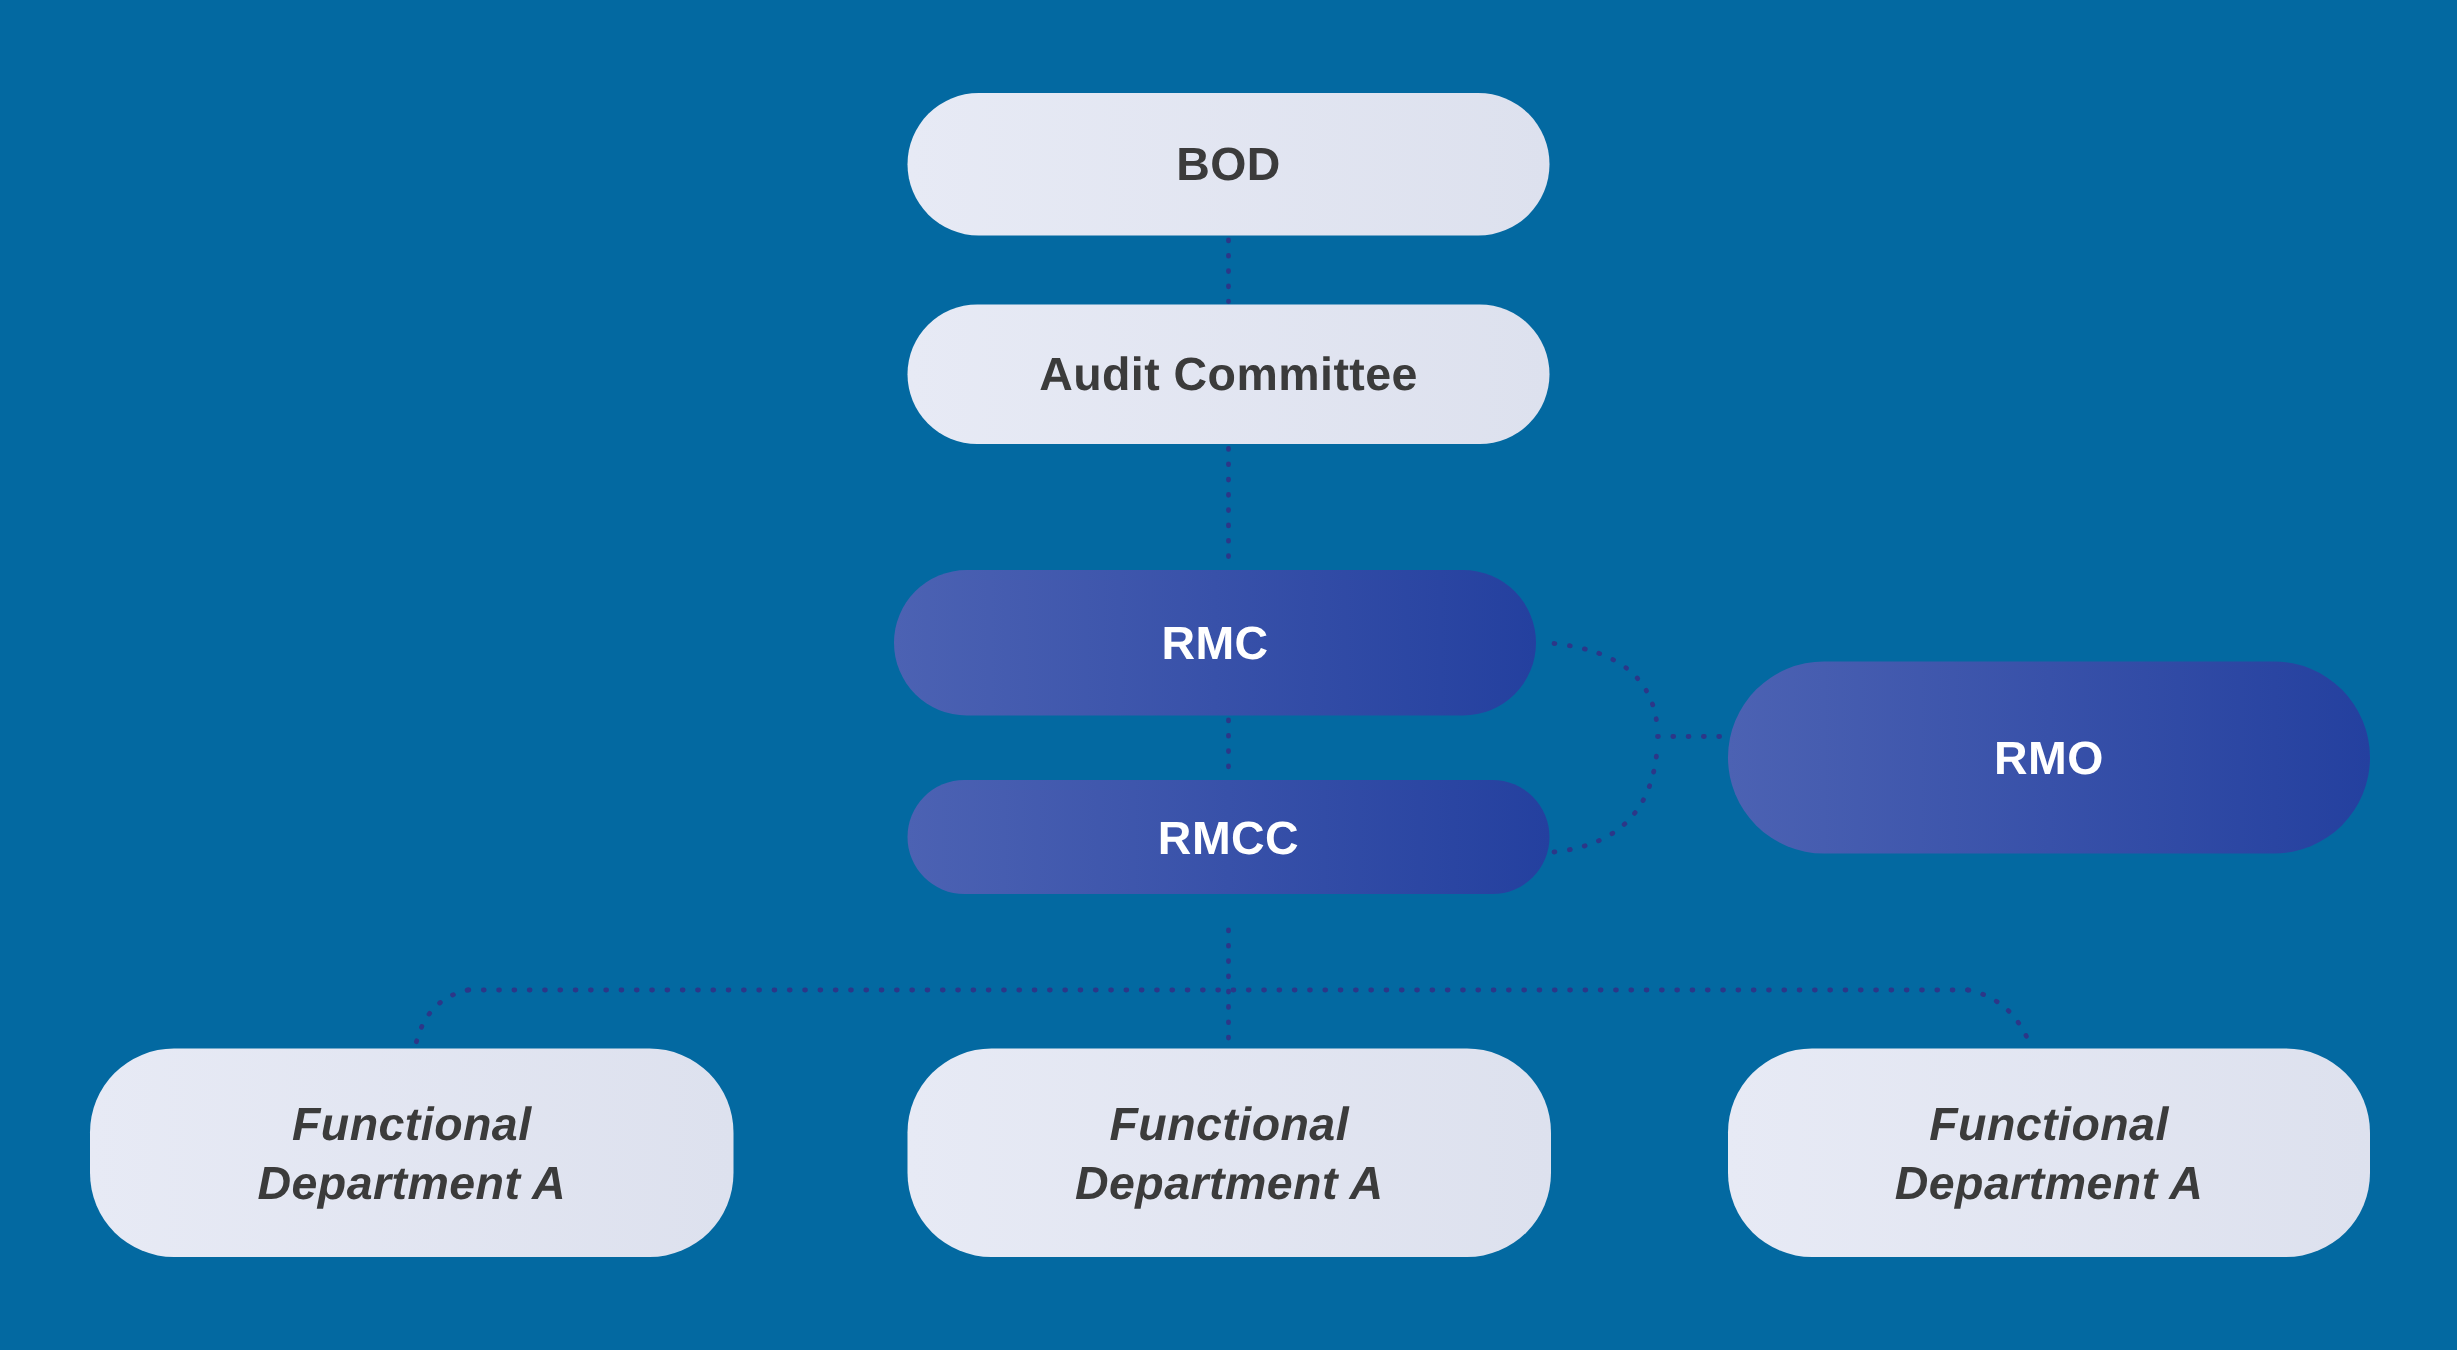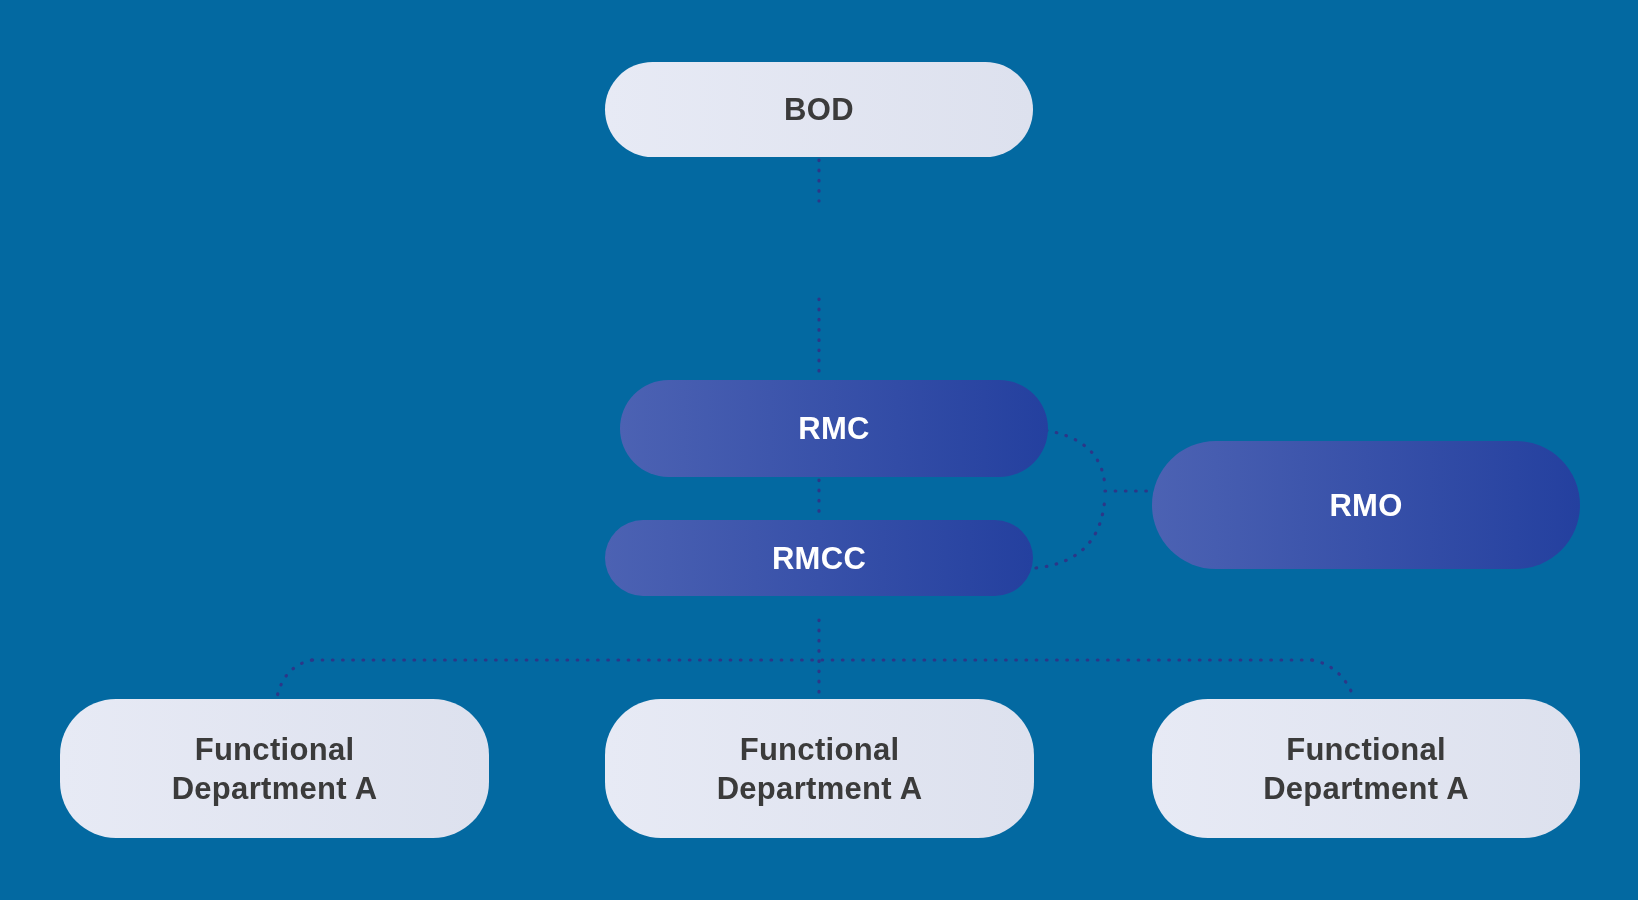--- a/index.html
+++ b/index.html
@@ -45,31 +45,32 @@
   }
   .node-dark {
     background: linear-gradient(90deg, var(--node-dark-bg-start, #4c62b3), var(--node-dark-bg-end, #24409f));
     color: var(--node-dark-text, #ffffff);
     border-radius: 999px;
   }
   .node-dept {
     background: linear-gradient(90deg, var(--node-light-bg-start, #e7eaf5), var(--node-light-bg-end, #dde1ee));
     color: var(--node-light-text, #3b3b3b);
     border-radius: 56px;
+    font-style: italic;
   }
   .node-label {
     white-space: pre-line;
     font-size: 31px;
     line-height: 39px;
     letter-spacing: 0.3px;
   }
   
   #node-bod   { left: 605px;  top: 62px;  width: 428px; height: 95px;  }
   #node-audit { left: 605px;  top: 203px; width: 428px; height: 93px;  }
-  #node-rmc   { left: 620px;  top: 380px; width: 428px; height: 97px;  }
+  #node-rmc   { left: 596px;  top: 380px; width: 428px; height: 97px;  }
   #node-rmcc  { left: 605px;  top: 520px; width: 428px; height: 76px;  }
   #node-rmo   { left: 1152px; top: 441px; width: 428px; height: 128px; }
   #node-dept1 { left: 60px;   top: 699px; width: 429px; height: 139px; }
   #node-dept2 { left: 605px;  top: 699px; width: 429px; height: 139px; }
   #node-dept3 { left: 1152px; top: 699px; width: 428px; height: 139px; }
 </style>
 </head>
 <body>
 
 <div class="canvas">
@@ -94,20 +95,23 @@
 
     <path d="M 1036 568 Q 1102 561 1105 495"></path>
 
     <path d="M 1105 491 L 1150 491"></path>
   </svg>
 
   <div class="node node-light" id="node-bod">
     <span class="node-label">BOD</span>
   </div>
 
+  <div class="node node-light" id="node-audit">
+    <span class="node-label">Audit Committee</span>
+  </div>
 
   <div class="node node-dark" id="node-rmc">
     <span class="node-label">RMC</span>
   </div>
 
   <div class="node node-dark" id="node-rmcc">
     <span class="node-label">RMCC</span>
   </div>
 
   <div class="node node-dark" id="node-rmo">

